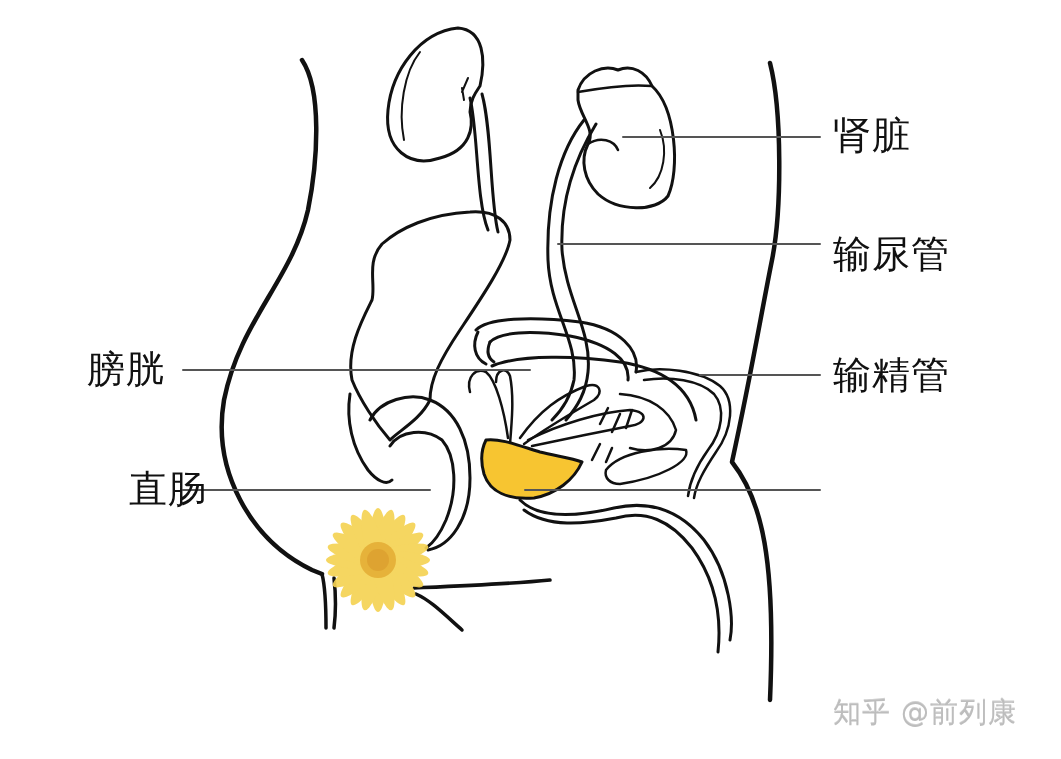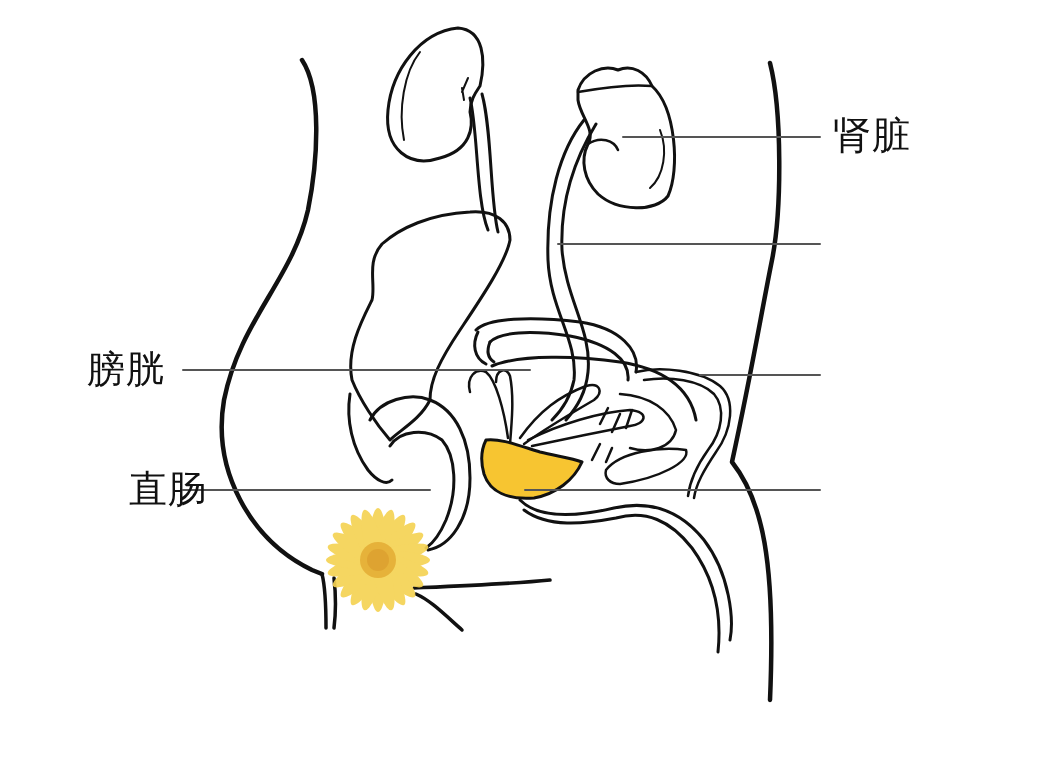--- a/index.html
+++ b/index.html
@@ -107,17 +107,20 @@
         <ellipse rx="10" ry="52" transform="rotate(135)"></ellipse>
         <ellipse rx="10" ry="52" transform="rotate(150)"></ellipse>
         <ellipse rx="10" ry="52" transform="rotate(165)"></ellipse>
       </g>
       <circle r="18" fill="#e6b23a"></circle>
       <circle r="11" fill="#d99a2b" opacity="0.6"></circle>
     </g>
   </svg>
 
   <div class="label" style="left:833px; top:116px;">肾脏</div>
+  <div class="label" style="left:833px; top:235px;">输尿管</div>
+  <div class="label" style="left:833px; top:356px;">输精管</div>
 
   <div class="label" style="left:87px; top:350px;">膀胱</div>
   <div class="label" style="left:87px; top:470px;margin-left:42px;">直肠</div>
 
+  <div class="watermark">知乎 @前列康</div>
 </div>
 
 </body></html>

